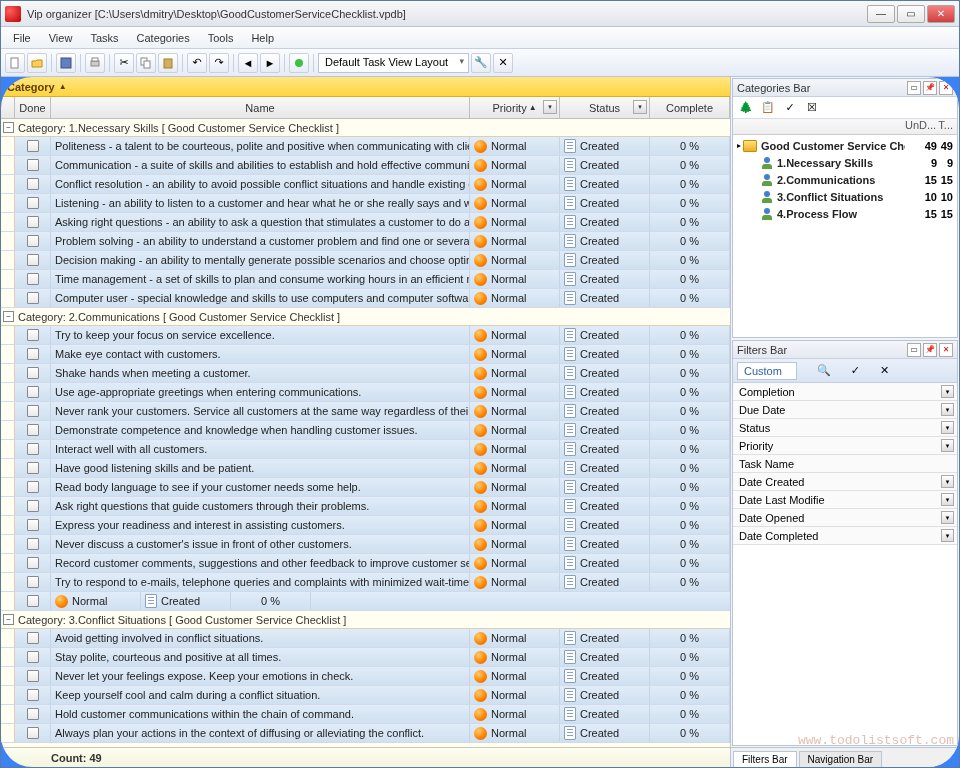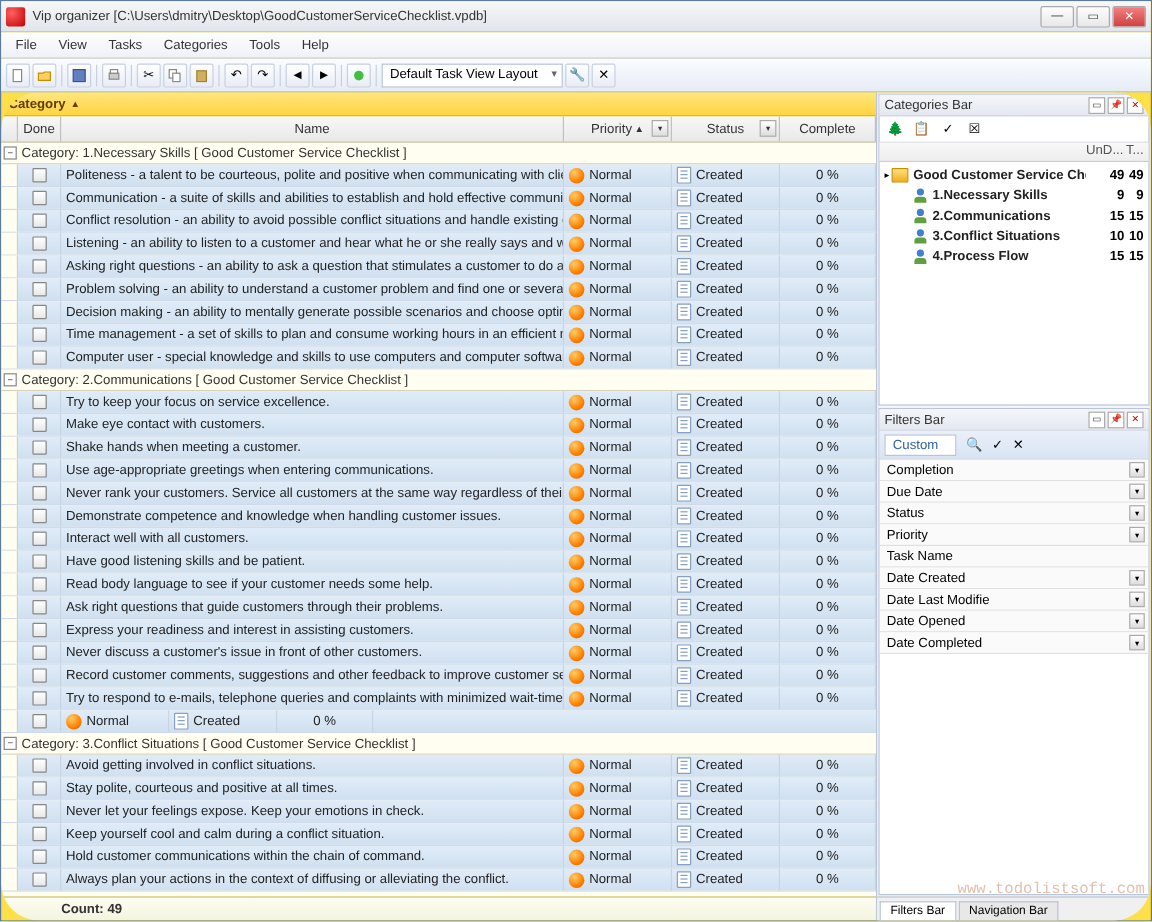--- a/index.html
+++ b/index.html
@@ -1,17 +1,17 @@
 <!DOCTYPE html>
 <html><head>
 <meta charset="utf-8">
 <style>
 * { box-sizing: border-box; margin: 0; padding: 0; font-family: Tahoma, sans-serif; font-size: 11px; }
 body { background: #f0f0f0; overflow: hidden; }
-.window { width: 960px; height: 768px; background: #fde047; border: 1px solid #5a7aa0; display: flex; flex-direction: column; }
+.window { width: 960px; height: 768px; background: #3b82f6; border: 1px solid #5a7aa0; display: flex; flex-direction: column; }
 .titlebar { height: 26px; background: linear-gradient(#f8f8f8, #e0e4ec); display: flex; align-items: center; padding: 0 4px; border-bottom: 1px solid #b8c4d8; }
 .titlebar .app-icon { width: 16px; height: 16px; background: radial-gradient(circle at 30% 30%, #ff6060, #c00000); border-radius: 2px; margin-right: 6px; }
 .titlebar .title { color: #333; flex: 1; }
 .winbtns { display: flex; gap: 2px; }
 .winbtn { width: 28px; height: 18px; background: linear-gradient(#fdfdfd, #e8e8e8); border: 1px solid #aaa; border-radius: 2px; display: flex; align-items: center; justify-content: center; font-size: 10px; color: #333; }
 .winbtn.close { background: linear-gradient(#f48080, #d04040); color: #fff; }
 .menubar { height: 22px; background: linear-gradient(#fdfdfd, #eef2f8); border-bottom: 1px solid #c8d0e0; display: flex; align-items: center; padding: 0 4px; gap: 2px; }
 .menubar span { padding: 2px 8px; color: #333; }
 .toolbar { height: 28px; background: linear-gradient(#fafcff, #e6ecf6); border-bottom: 1px solid #b8c4d8; display: flex; align-items: center; padding: 0 4px; gap: 2px; }
 .tbtn { width: 20px; height: 20px; background: linear-gradient(#fff, #e8ecf4); border: 1px solid #c8d0e0; border-radius: 2px; display: flex; align-items: center; justify-content: center; }
@@ -65,21 +65,21 @@
 .treerow .fold { width: 14px; height: 12px; background: linear-gradient(#ffe080, #f0b020); border: 1px solid #c09000; border-radius: 1px; margin-right: 4px; }
 .treerow .usr { width: 12px; height: 12px; margin-right: 4px; position: relative; }
 .treerow .usr::before { content: ""; position: absolute; width: 6px; height: 6px; background: #4080d0; border-radius: 50%; top: 0; left: 3px; }
 .treerow .usr::after { content: ""; position: absolute; width: 10px; height: 5px; background: #60a040; border-radius: 3px 3px 0 0; bottom: 0; left: 1px; }
 .treerow .lab { flex: 1; color: #222; font-weight: bold; white-space: nowrap; overflow: hidden; }
 .treerow .n1 { width: 32px; text-align: right; font-weight: bold; }
 .treerow .n2 { width: 20px; text-align: right; padding-right: 4px; font-weight: bold; }
 .treerow.child { padding-left: 28px; }
 .treerow.child .lab { font-weight: bold; }
 .filters-body { flex: 1; overflow: auto; }
-.filt-tool { height: 24px; background: linear-gradient(#eaf0fa, #d8e4f4); border-bottom: 1px solid #c8d0e0; display: flex; align-items: center; padding: 0 4px; gap: 8px; }
+.filt-tool { height: 24px; background: linear-gradient(#eaf0fa, #d8e4f4); border-bottom: 1px solid #c8d0e0; display: flex; align-items: center; padding: 0 4px; gap: 20px; }
 .filt-tool .custom { background: #fff; border: 1px solid #b8c4d8; padding: 2px 6px; color: #3060a0; min-width: 60px; }
 .filtrow { height: 18px; border-bottom: 1px solid #e0e0e0; display: flex; align-items: center; padding: 0 6px; position: relative; background: #fafafa; }
 .filtrow .dd { position: absolute; right: 3px; top: 2px; width: 13px; height: 13px; background: linear-gradient(#fff,#ddd); border: 1px solid #aaa; display: flex; align-items: center; justify-content: center; font-size: 7px; }
 .bottomtabs { height: 20px; border-top: 1px solid #b8c4d8; background: #f0f0f0; display: flex; align-items: flex-end; padding-left: 2px; }
 .tab { padding: 2px 8px; background: #fff; border: 1px solid #b8c4d8; border-bottom: none; margin-right: 2px; font-size: 10px; }
 .tab.inactive { background: #e8e8e8; }
 .watermark { position: fixed; bottom: 20px; right: 6px; color: #e0c0b0; font-size: 13px; font-family: "Courier New", monospace; }
 ::-webkit-scrollbar { width: 16px; }
 ::-webkit-scrollbar-track { background: #f0f0f0; border-left: 1px solid #ddd; }
 ::-webkit-scrollbar-thumb { background: linear-gradient(90deg,#e8ecf4,#c8d4e8); border: 1px solid #a8b8d0; border-radius: 2px; }

